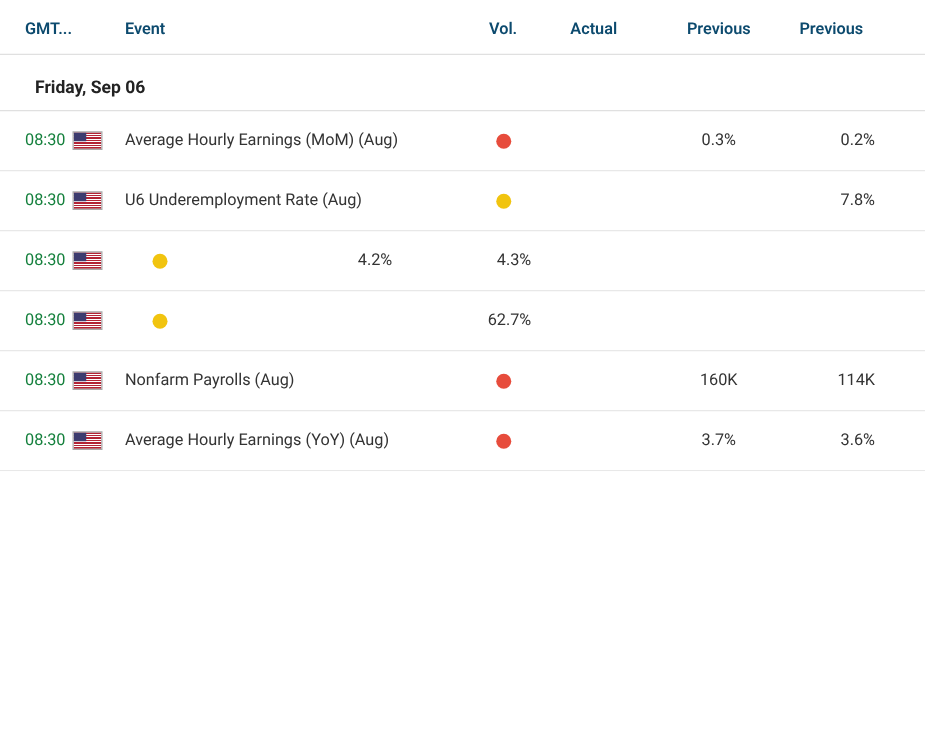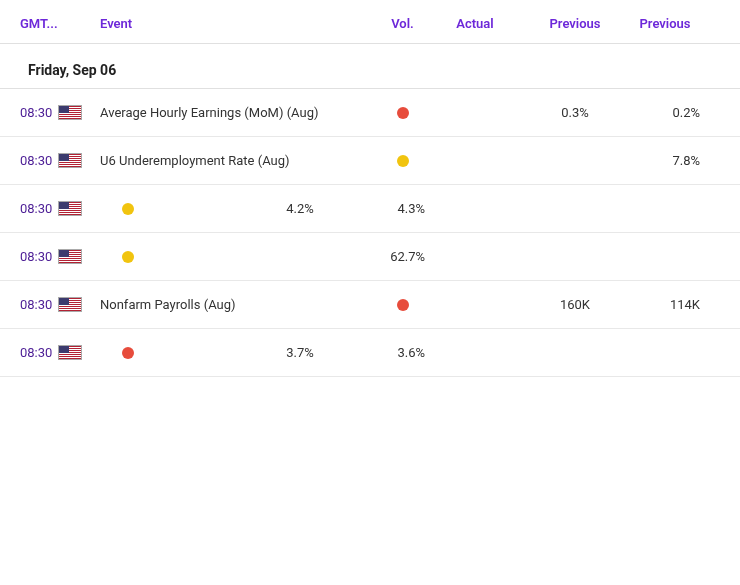--- a/index.html
+++ b/index.html
@@ -8,21 +8,21 @@
       background: #fff;
       color: #333;
       font-size: 13px;
       width: 740px;
     }
     .header-row {
       display: flex;
       align-items: center;
       padding: 16px 20px 12px 20px;
       border-bottom: 1px solid #e0e0e0;
-      color: #6d28d9;
+      color: #0c4a6e;
       font-size: 13px;
       font-weight: 600;
     }
     .col-gmt { width: 80px; flex-shrink: 0; }
     .col-event { flex: 1; }
     .col-vol { width: 55px; flex-shrink: 0; text-align: center; }
     .col-actual { width: 90px; flex-shrink: 0; text-align: center; }
     .col-consensus { width: 110px; flex-shrink: 0; text-align: center; }
     .col-previous { width: 90px; flex-shrink: 0; text-align: center; padding-right: 20px; }
 
@@ -37,21 +37,21 @@
     .event-row {
       display: flex;
       align-items: center;
       padding: 16px 20px;
       border-bottom: 1px solid #e8e8e8;
     }
 
     .time-cell {
       width: 80px;
       flex-shrink: 0;
-      color: #4c1d95;
+      color: #15803d;
       font-size: 13px;
       display: flex;
       align-items: center;
       gap: 6px;
     }
 
     .vol-cell {
       width: 55px;
       flex-shrink: 0;
       display: flex;
@@ -208,20 +208,21 @@
     <div class="actual-cell"></div>
     <div class="consensus-cell">160K</div>
     <div class="previous-cell">114K</div>
   </div>
 
   <div class="event-row">
     <div class="time-cell col-gmt">
       <span>08:30</span>
       <div class="flag-us"></div>
     </div>
+    <div class="col-event">Average Hourly Earnings (YoY) (Aug)</div>
     <div class="vol-cell col-vol">
       <span class="dot dot-red"></span>
     </div>
     <div class="actual-cell"></div>
     <div class="consensus-cell">3.7%</div>
     <div class="previous-cell">3.6%</div>
   </div>
 
 </div>
 

